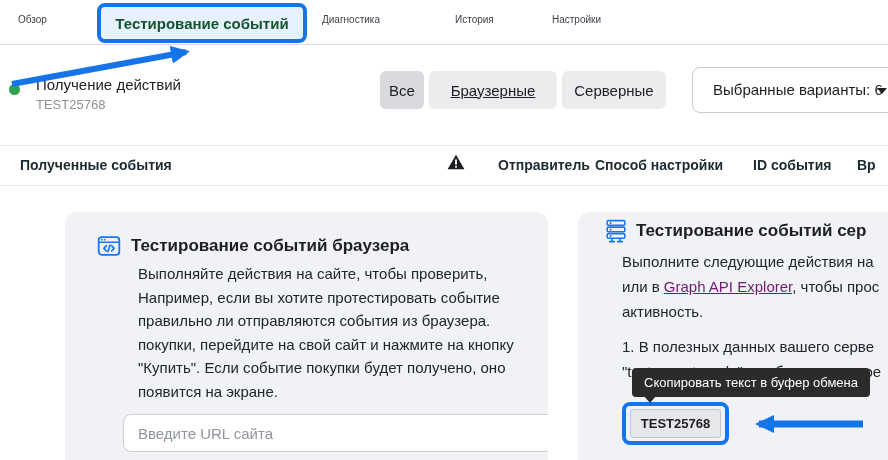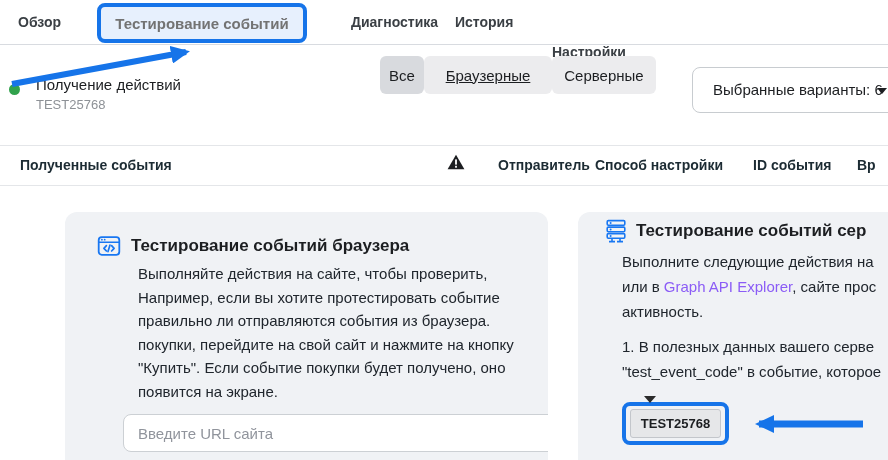--- a/index.html
+++ b/index.html
@@ -1,36 +1,36 @@
 <!DOCTYPE html>
 <html><head>
 <meta charset="utf-8">
 <style>
   html,body{margin:0;padding:0;}
   body{font-family:"Liberation Sans","DejaVu Sans",sans-serif;background:#fff;}
   #screen{position:relative;width:888px;height:460px;background:#fff;overflow:hidden;}
 
   
-  .nav-item{position:absolute;top:14px;font-size:14px;color:#3a3f44;cursor:pointer;white-space:nowrap;font-weight:bold;}
+  .nav-item{position:absolute;top:14px;font-size:10px;color:#3a3f44;cursor:pointer;white-space:nowrap;}
   #nav-overview{left:18px;}
-  #nav-diagnostics{left:322px;margin-left:29px;}
+  #nav-diagnostics{left:322px;}
   #nav-history{left:455px;}
-  #nav-settings{left:552px;margin-top:30px;}
+  #nav-settings{left:552px;}
   #nav-active{position:absolute;left:97px;top:3px;width:210px;height:40px;box-sizing:border-box;
     border:4px solid #1674e9;background:#e7f0fd;border-radius:8px;display:flex;align-items:center;
-    justify-content:center;font-size:15px;font-weight:bold;color:#737373;white-space:nowrap;}
+    justify-content:center;font-size:15px;font-weight:bold;color:#14532d;white-space:nowrap;}
   #nav-divider{position:absolute;left:0;top:44px;width:888px;height:1px;background:#d8dbe0;}
 
   
   #status-dot{position:absolute;left:9px;top:84px;width:11px;height:11px;border-radius:50%;background:#31a24c;}
   #status-title{position:absolute;left:36px;top:76px;font-size:15px;color:#1c1e21;white-space:nowrap;}
   #status-id{position:absolute;left:36px;top:97px;font-size:13px;color:#8d9196;white-space:nowrap;}
 
   
-  #filters{position:absolute;left:380px;top:56px;display:flex;}
+  #filters{position:absolute;left:380px;top:71px;display:flex;gap:5px;}
   .fbtn{height:38px;border-radius:6px;display:flex;align-items:center;justify-content:center;
     font-size:15px;color:#1c1e21;background:#ececee;cursor:pointer;white-space:nowrap;}
   .fbtn.selected{background:#d8dade;}
   #filter-all{width:44px;} #filter-browser{width:128px;text-decoration:underline;} #filter-server{width:104px;}
   #dropdown{position:absolute;left:692px;top:67px;width:206px;height:46px;box-sizing:border-box;
     background:#fff;border:1px solid #c8ccd0;border-radius:8px;cursor:pointer;}
   #dropdown-label{position:absolute;left:20px;top:0;line-height:44px;font-size:15px;color:#1c1e21;white-space:nowrap;}
   #dropdown-caret{position:absolute;left:184px;top:20px;width:0;height:0;
     border-left:5px solid transparent;border-right:5px solid transparent;border-top:6px solid #1c1e21;}
 
@@ -52,21 +52,21 @@
   .card-title{font-size:17px;font-weight:bold;color:#1c1e21;white-space:nowrap;}
   #browser-card .card-body{margin:4px 0 0 25px;font-size:15px;line-height:23.5px;color:#20262d;}
   #browser-card .card-body div{white-space:nowrap;margin-left:16px;}
   #site-url-input{display:block;margin:11px 0 0 26px;width:466px;height:38px;box-sizing:border-box;
     border:1px solid #ccd0d4;border-radius:8px;padding:0 14px;font-size:15px;color:#1c1e21;
     font-family:"Liberation Sans","DejaVu Sans",sans-serif;background:#fff;outline:none;}
   #site-url-input::placeholder{color:#90949c;}
   #server-card .card-body{margin:6px 0 0 18px;font-size:15px;line-height:25px;color:#20262d;}
   #server-card .card-body div{white-space:nowrap;}
   .step-block{margin-top:10px;}
-  .link{color:#8b5cf6;cursor:pointer;}
+  .link{color:#701a75;cursor:pointer;text-decoration:underline;}
 
   
   #copy-tooltip{position:absolute;left:632px;top:368px;height:29px;line-height:29px;padding:0 12px;
     background:#2b2b2b;color:#fff;font-size:13px;border-radius:4px;white-space:nowrap;z-index:5;}
   #tooltip-pointer{position:absolute;left:644px;top:396px;width:0;height:0;z-index:5;
     border-left:6px solid transparent;border-right:6px solid transparent;border-top:7px solid #2b2b2b;}
   #test-code-box{position:absolute;left:622px;top:402px;width:107px;height:43px;box-sizing:border-box;
     border:4px solid #1674e9;border-radius:8px;display:flex;align-items:center;justify-content:center;z-index:4;}
   #test-code-button{width:89px;height:27px;background:#e6e7e9;border:1px solid #c3c6cb;border-radius:3px;
     display:flex;align-items:center;justify-content:center;font-size:13px;font-weight:bold;color:#1c1e21;cursor:pointer;}
@@ -156,29 +156,30 @@
         <circle cx="6.6" cy="16.9" r="1" fill="#1877f2"></circle>
         <line x1="8" y1="19.2" x2="8" y2="22" stroke="#1877f2" stroke-width="1.6"></line>
         <line x1="16" y1="19.2" x2="16" y2="22" stroke="#1877f2" stroke-width="1.6"></line>
         <line x1="5" y1="22.6" x2="11" y2="22.6" stroke="#1877f2" stroke-width="1.6"></line>
         <line x1="13" y1="22.6" x2="19" y2="22.6" stroke="#1877f2" stroke-width="1.6"></line>
       </svg>
       <div class="card-title">Тестирование событий сер</div>
     </div>
     <div class="card-body">
       <div>Выполните следующие действия на</div>
-      <div><span>или в </span><span class="link">Graph API Explorer</span><span>, сайте прос</span></div>
+      <div><span>или в </span><span class="link">Graph API Explorer</span><span>, чтобы прос</span></div>
       <div>активность.</div>
       <div class="step-block">
         <div>1. В полезных данных вашего серве</div>
         <div>"test_event_code" в событие, которое</div>
       </div>
     </div>
   </div>
 
+  <div id="copy-tooltip">Скопировать текст в буфер обмена</div>
   <div id="tooltip-pointer"></div>
 
   <div id="test-code-box">
     <div id="test-code-button">TEST25768</div>
   </div>
 
   <svg class="annotation" style="left:735px;top:412px;" width="140" height="24" viewBox="0 0 140 24">
     <defs>
       <marker id="ah2" markerUnits="userSpaceOnUse" markerWidth="20" markerHeight="18" refX="15" refY="9" orient="auto">
         <path d="M0,0 L19,9 L0,18 Z" fill="#1674e9"></path>

